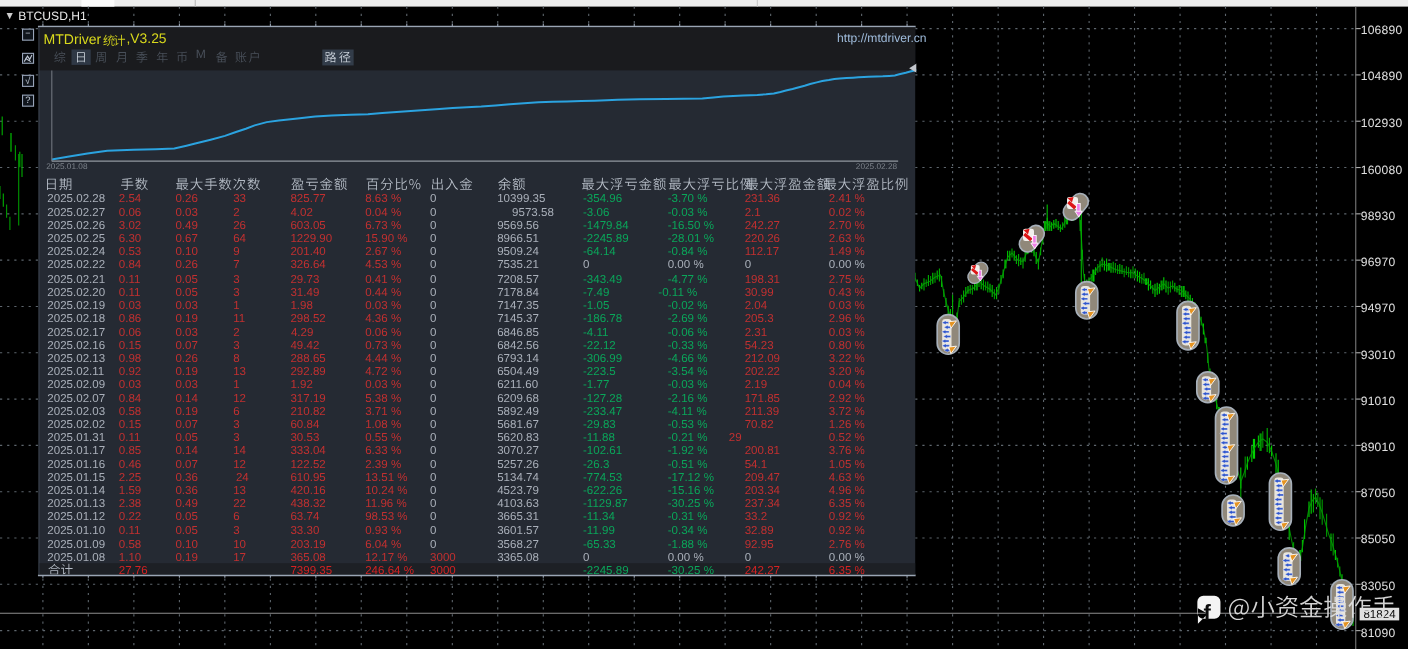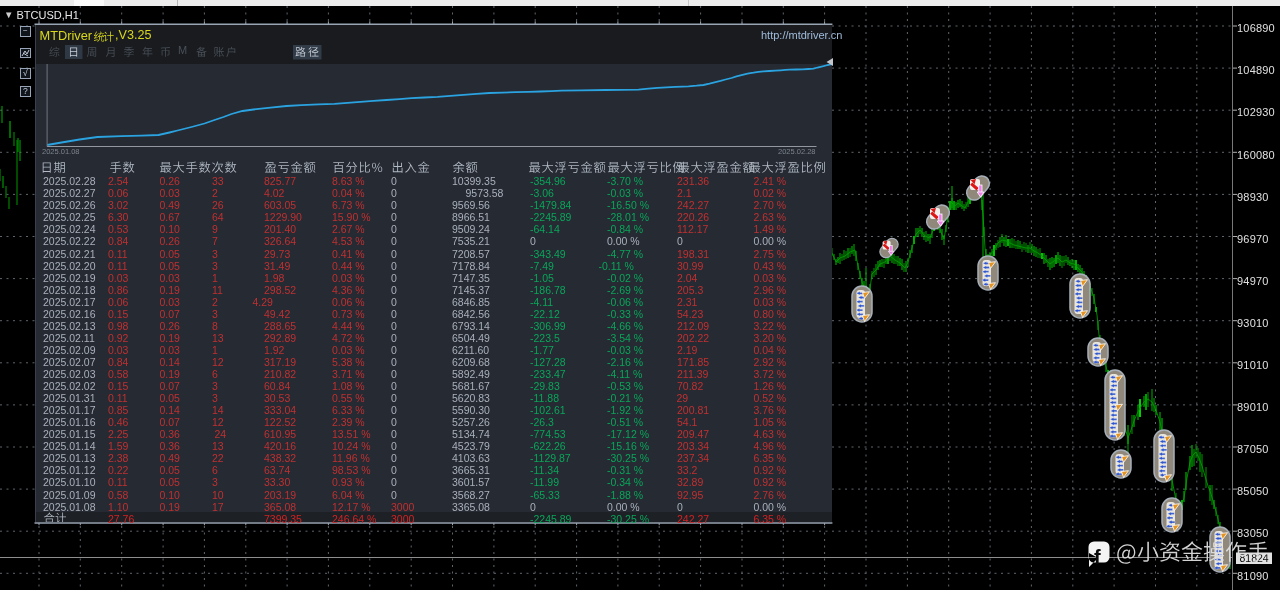--- a/index.html
+++ b/index.html
@@ -746,21 +746,21 @@
         <span style="left:494.5px;color:#0aa65a">-186.78</span>
         <span style="left:571.5px;color:#0aa65a">-2.69 %</span>
         <span style="left:641.5px;color:#c23030">205.3</span>
         <span style="left:718.0px;color:#c23030">2.96 %</span>
       </div>
       <div class="tr" style="top:270.7px">
         <span style="left:7.5px;color:#aab0ba">2025.02.17</span>
         <span style="left:72.5px;color:#c23030">0.06</span>
         <span style="left:124.0px;color:#c23030">0.03</span>
         <span style="left:176.5px;color:#c23030">2</span>
-        <span style="left:217px;color:#c23030">4.29</span>
+        <span style="left:229px;color:#c23030">4.29</span>
         <span style="left:296.5px;color:#c23030">0.06 %</span>
         <span style="left:355.5px;color:#aab0ba">0</span>
         <span style="left:416.5px;color:#aab0ba">6846.85</span>
         <span style="left:494.5px;color:#0aa65a">-4.11</span>
         <span style="left:571.5px;color:#0aa65a">-0.06 %</span>
         <span style="left:641.5px;color:#c23030">2.31</span>
         <span style="left:718.0px;color:#c23030">0.03 %</span>
       </div>
       <div class="tr" style="top:282.8px">
         <span style="left:7.5px;color:#aab0ba">2025.02.16</span>
@@ -864,32 +864,32 @@
         <span style="left:7.5px;color:#aab0ba">2025.01.31</span>
         <span style="left:72.5px;color:#c23030">0.11</span>
         <span style="left:124.0px;color:#c23030">0.05</span>
         <span style="left:176.5px;color:#c23030">3</span>
         <span style="left:228.5px;color:#c23030">30.53</span>
         <span style="left:296.5px;color:#c23030">0.55 %</span>
         <span style="left:355.5px;color:#aab0ba">0</span>
         <span style="left:416.5px;color:#aab0ba">5620.83</span>
         <span style="left:494.5px;color:#0aa65a">-11.88</span>
         <span style="left:571.5px;color:#0aa65a">-0.21 %</span>
-        <span style="left:641px;color:#c23030">29</span>
+        <span style="left:627px;color:#c23030">29</span>
         <span style="left:718.0px;color:#c23030">0.52 %</span>
       </div>
       <div class="tr" style="top:379.1px">
         <span style="left:7.5px;color:#aab0ba">2025.01.17</span>
         <span style="left:72.5px;color:#c23030">0.85</span>
         <span style="left:124.0px;color:#c23030">0.14</span>
         <span style="left:176.5px;color:#c23030">14</span>
         <span style="left:228.5px;color:#c23030">333.04</span>
         <span style="left:296.5px;color:#c23030">6.33 %</span>
         <span style="left:355.5px;color:#aab0ba">0</span>
-        <span style="left:416.5px;color:#aab0ba">5590.30</span>
+        <span style="left:416.5px;color:#aab0ba">3070.27</span>
         <span style="left:494.5px;color:#0aa65a">-102.61</span>
         <span style="left:571.5px;color:#0aa65a">-1.92 %</span>
         <span style="left:641.5px;color:#c23030">200.81</span>
         <span style="left:718.0px;color:#c23030">3.76 %</span>
       </div>
       <div class="tr" style="top:391.2px">
         <span style="left:7.5px;color:#aab0ba">2025.01.16</span>
         <span style="left:72.5px;color:#c23030">0.46</span>
         <span style="left:124.0px;color:#c23030">0.07</span>
         <span style="left:176.5px;color:#c23030">12</span>

